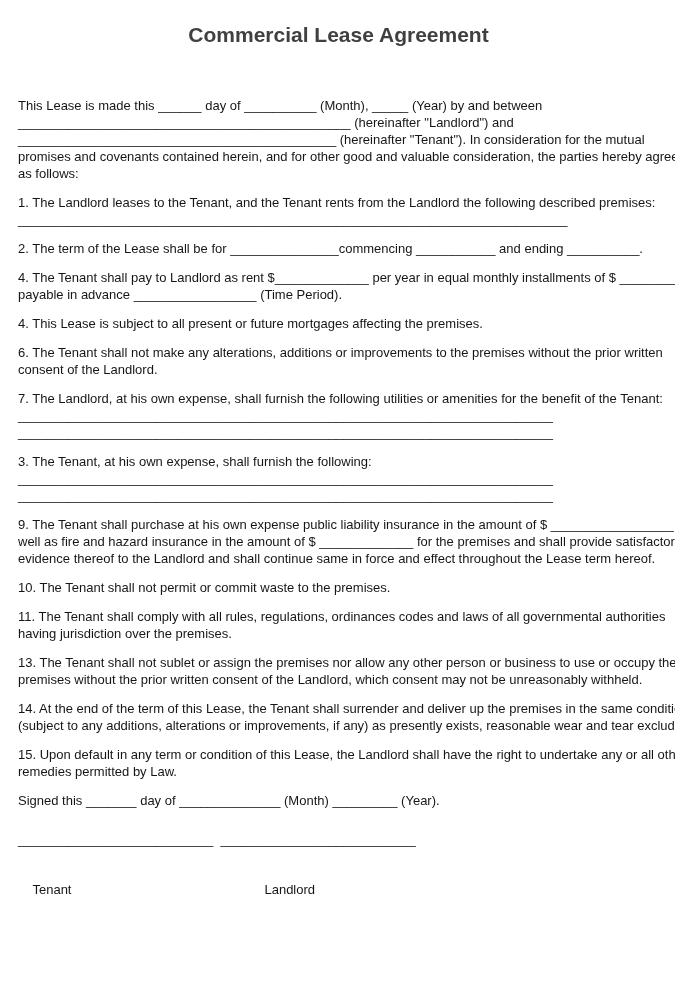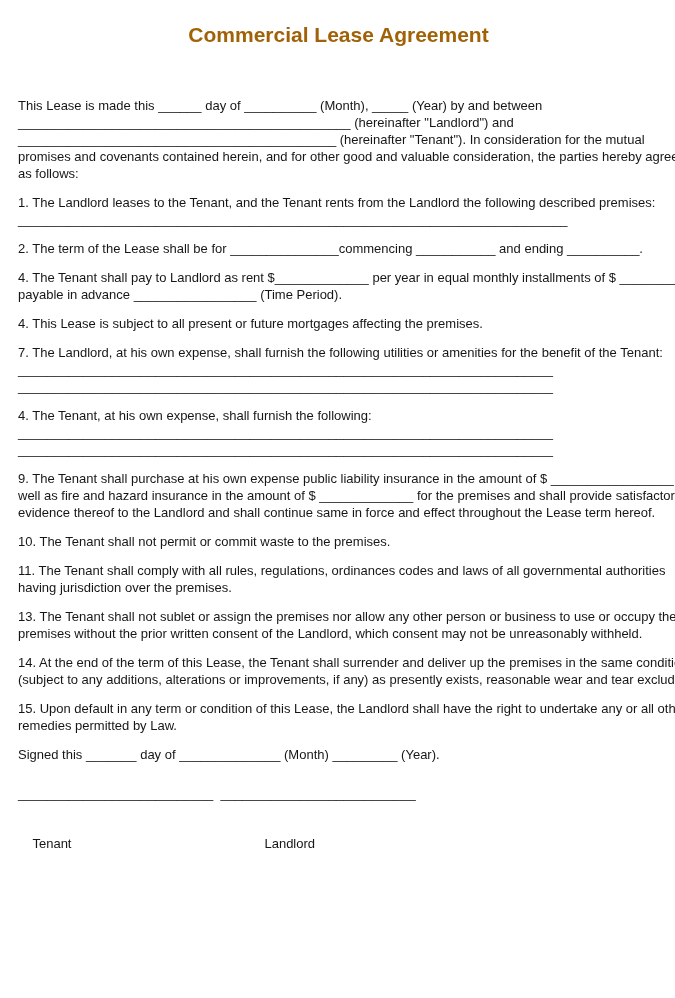--- a/index.html
+++ b/index.html
@@ -15,21 +15,21 @@
     font-size: 13px;
     line-height: 17px;
     overflow: hidden;
   }
   .doc-title {
     margin: 0 0 49px 0;
     font-size: 21px;
     line-height: 26px;
     font-weight: bold;
     text-align: center;
-    color: #a16207;
+    color: #404040;
   }
   .para {
     margin: 0 0 12px 0;
     white-space: pre;       
   }
   .sig-row {
     margin-top: 22px;
     margin-bottom: 16px;
     white-space: pre;
     font-weight: normal;      
@@ -55,24 +55,26 @@
 ____________________________________________ (hereinafter "Tenant"). In consideration for the mutual
 promises and covenants contained herein, and for other good and valuable consideration, the parties hereby agree
 as follows:</p>
 
   <p class="para">1. The Landlord leases to the Tenant, and the Tenant rents from the Landlord the following described premises:
 ____________________________________________________________________________</p>
   <p class="para">2. The term of the Lease shall be for _______________commencing ___________ and ending __________.</p>
   <p class="para">4. The Tenant shall pay to Landlord as rent $_____________ per year in equal monthly installments of $ ________
 payable in advance _________________ (Time Period).</p>
   <p class="para">4. This Lease is subject to all present or future mortgages affecting the premises.</p>
+  <p class="para">6. The Tenant shall not make any alterations, additions or improvements to the premises without the prior written
+consent of the Landlord.</p>
   <p class="para">7. The Landlord, at his own expense, shall furnish the following utilities or amenities for the benefit of the Tenant:
 __________________________________________________________________________
 __________________________________________________________________________</p>
-  <p class="para">4. The Tenant, at his own expense, shall furnish the following:
+  <p class="para">3. The Tenant, at his own expense, shall furnish the following:
 __________________________________________________________________________
 __________________________________________________________________________</p>
   <p class="para">9. The Tenant shall purchase at his own expense public liability insurance in the amount of $ _________________ as
 well as fire and hazard insurance in the amount of $ _____________ for the premises and shall provide satisfactory
 evidence thereof to the Landlord and shall continue same in force and effect throughout the Lease term hereof.</p>
   <p class="para">10. The Tenant shall not permit or commit waste to the premises.</p>
   <p class="para">11. The Tenant shall comply with all rules, regulations, ordinances codes and laws of all governmental authorities
 having jurisdiction over the premises.</p>
   <p class="para">13. The Tenant shall not sublet or assign the premises nor allow any other person or business to use or occupy the
 premises without the prior written consent of the Landlord, which consent may not be unreasonably withheld.</p>

